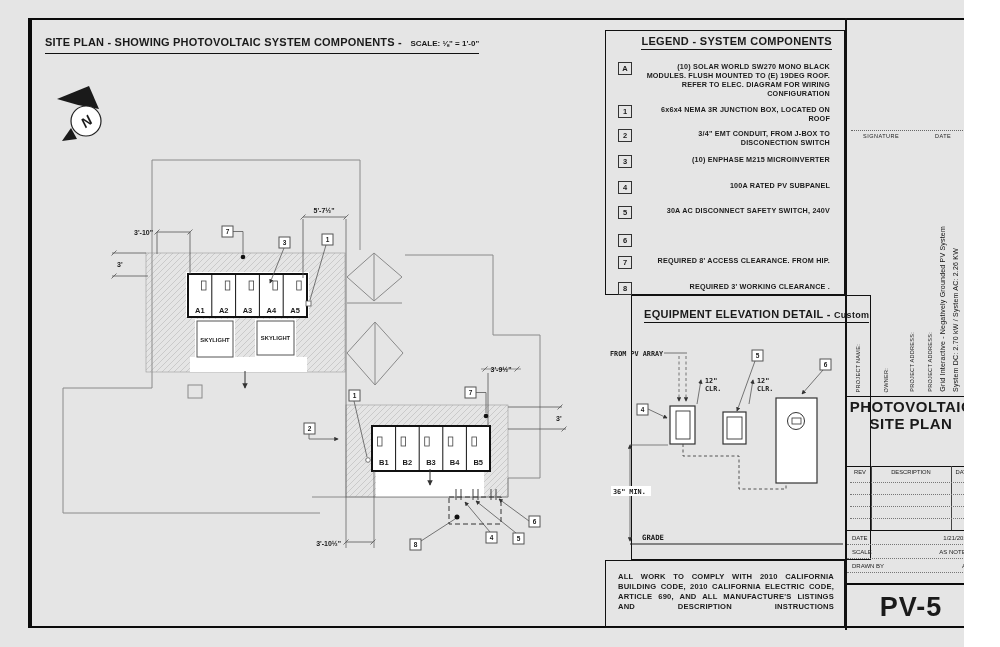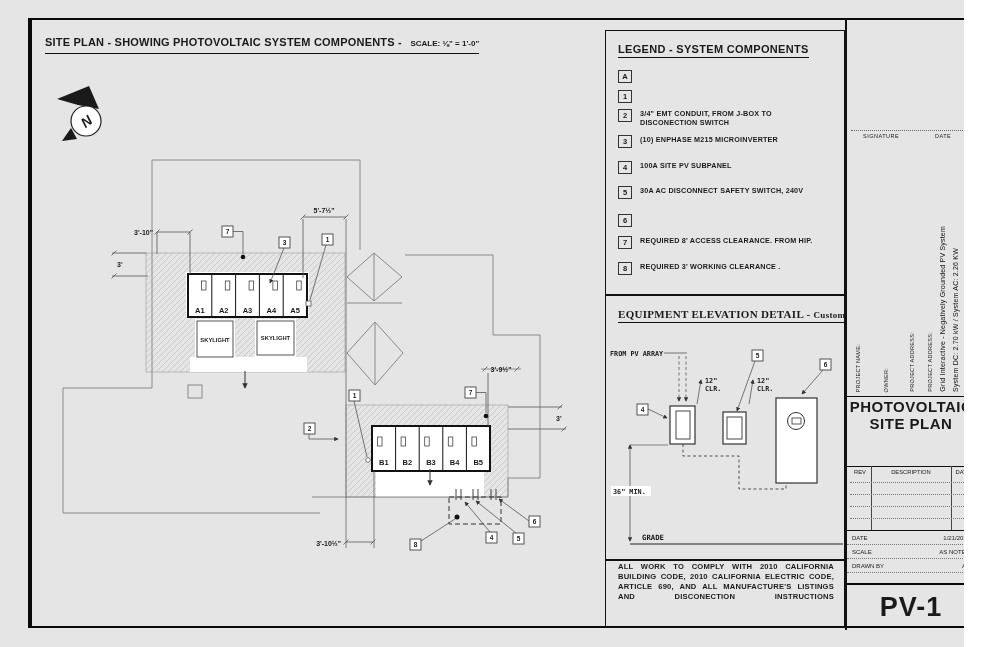--- a/index.html
+++ b/index.html
@@ -7,23 +7,23 @@
          font-family:"Liberation Sans",sans-serif;color:#1a1a1a;}
   .abs{position:absolute;box-sizing:border-box;}
   
   .frame{left:28px;top:18px;width:945px;height:610px;border:2px solid #0a0a0a;border-left:4px solid #0a0a0a;}
   
   .plan-title{left:45px;top:32px;border-bottom:1.5px solid #111;padding-bottom:3px;white-space:nowrap;}
   .plan-title .t1{font-size:11px;font-weight:bold;letter-spacing:.2px;}
   .plan-title .t2{font-size:8px;font-weight:bold;margin-left:4px;}
   
   .panel{border:1.5px solid #111;background:transparent;}
-  .legend-panel{left:605px;top:30px;width:240px;height:265px;padding:8px 12px;}
-  .elev-panel{left:605px;top:295px;width:240px;height:265px;padding:8px 12px;font-family:Liberation Serif, serif;}
-  .note-panel{left:605px;top:560px;width:240px;height:68px;padding:1px 10px 0 12px;}
+  .legend-panel{left:605px;top:30px;width:240px;height:265px;padding:0 12px;text-align:right;}
+  .elev-panel{left:631px;top:295px;width:240px;height:265px;padding:8px 12px;}
+  .note-panel{left:605px;top:560px;width:240px;height:68px;padding:11px 10px 0 12px;}
   .panel-title{display:inline-block;border-bottom:1.5px solid #111;padding-bottom:2px;
                font-size:11px;font-weight:bold;letter-spacing:.3px;white-space:nowrap;}
   .panel-title .suffix{font-size:9px;}
   .legend-items{margin-top:12px;}
   .legend-item{display:flex;align-items:flex-start;}
   .tagbox{flex:0 0 auto;width:12px;height:11px;border:1.3px solid #333;font-size:7.5px;font-weight:bold;
           display:flex;align-items:center;justify-content:center;margin-right:8px;}
   .legend-text{font-size:7.2px;font-weight:bold;line-height:9px;letter-spacing:.2px;width:190px;}
   .mt7{margin-top:7px;}.mt6{margin-top:6px;}.mt8{margin-top:8px;}.mt13{margin-top:13px;}
   .mt12{margin-top:12px;}.mt15{margin-top:15px;}.mt9{margin-top:9px;}
@@ -62,35 +62,37 @@
   <div class="abs plan-title">
     <span class="t1">SITE PLAN - SHOWING PHOTOVOLTAIC SYSTEM COMPONENTS -</span>
     <span class="t2">SCALE: ⅛" = 1'-0"</span>
   </div>
 
   <div class="abs panel legend-panel">
     <span class="panel-title">LEGEND - SYSTEM COMPONENTS</span>
     <div class="legend-items">
       <div class="legend-item">
         <span class="tagbox">A</span>
+        <span class="legend-text">(10) SOLAR WORLD SW270 MONO BLACK MODULES. FLUSH MOUNTED TO (E) 19DEG ROOF. REFER TO ELEC. DIAGRAM FOR WIRING CONFIGURATION</span>
       </div>
       <div class="legend-item mt7">
         <span class="tagbox">1</span>
+        <span class="legend-text">6x6x4 NEMA 3R JUNCTION BOX, LOCATED ON ROOF</span>
       </div>
       <div class="legend-item mt6">
         <span class="tagbox">2</span>
         <span class="legend-text">3/4" EMT CONDUIT, FROM J-BOX TO DISCONECTION SWITCH</span>
       </div>
       <div class="legend-item mt8">
         <span class="tagbox">3</span>
         <span class="legend-text">(10) ENPHASE M215 MICROINVERTER</span>
       </div>
       <div class="legend-item mt13">
         <span class="tagbox">4</span>
-        <span class="legend-text">100A SITE PV SUBPANEL</span>
+        <span class="legend-text">100A RATED PV SUBPANEL</span>
       </div>
       <div class="legend-item mt12">
         <span class="tagbox">5</span>
         <span class="legend-text">30A AC DISCONNECT SAFETY SWITCH, 240V</span>
       </div>
       <div class="legend-item mt15">
         <span class="tagbox">6</span>
       </div>
       <div class="legend-item mt9">
         <span class="tagbox">7</span>
@@ -107,21 +109,21 @@
     <span class="panel-title">
       <span>EQUIPMENT ELEVATION DETAIL -</span>
       <span class="suffix">Custom</span>
     </span>
   </div>
 
   <div class="abs panel note-panel">
     <div class="note-line">ALL WORK TO COMPLY WITH 2010 CALIFORNIA</div>
     <div class="note-line">BUILDING CODE, 2010 CALIFORNIA ELECTRIC CODE,</div>
     <div class="note-line">ARTICLE 690, AND ALL MANUFACTURE'S LISTINGS</div>
-    <div class="note-line">AND DISCONECTION INSTRUCTIONS</div>
+    <div class="note-line">AND DESCRIPTION INSTRUCTIONS</div>
   </div>
 
   <div class="abs titleblock">
     <div class="abs tb-dotline"></div>
     <span class="abs tb-sig" style="left:16px;">SIGNATURE</span>
     <span class="abs tb-sig" style="left:88px;">DATE</span>
 
     <span class="rot" style="left:8px;">PROJECT NAME:</span>
     <span class="rot" style="left:36px;">OWNER:</span>
     <span class="rot" style="left:62px;">PROJECT ADDRESS:</span>
@@ -153,21 +155,21 @@
     </div>
     <div class="abs tb-field" style="top:528px;">
       <span>SCALE</span>
       <span>AS NOTED</span>
     </div>
     <div class="abs tb-field" style="top:542px;">
       <span>DRAWN BY</span>
       <span>AB</span>
     </div>
     <div class="abs tb-thick"></div>
-    <div class="abs tb-sheetno">PV-1</div>
+    <div class="abs tb-sheetno">PV-5</div>
   </div>
 
   <svg class="overlay" width="1000" height="647" viewBox="0 0 1000 647">
     <defs>
       <pattern id="hatch" width="6" height="6" patternUnits="userSpaceOnUse">
         <line x1="0" y1="6" x2="6" y2="0" stroke="#c3c3c3" stroke-width="0.8"></line>
       </pattern>
       <marker id="arw" viewBox="0 0 10 10" refX="8.5" refY="5" markerWidth="5.5" markerHeight="5.5" orient="auto-start-reverse">
         <path d="M0,0 L10,5 L0,10 z" fill="#333"></path>
       </marker>

